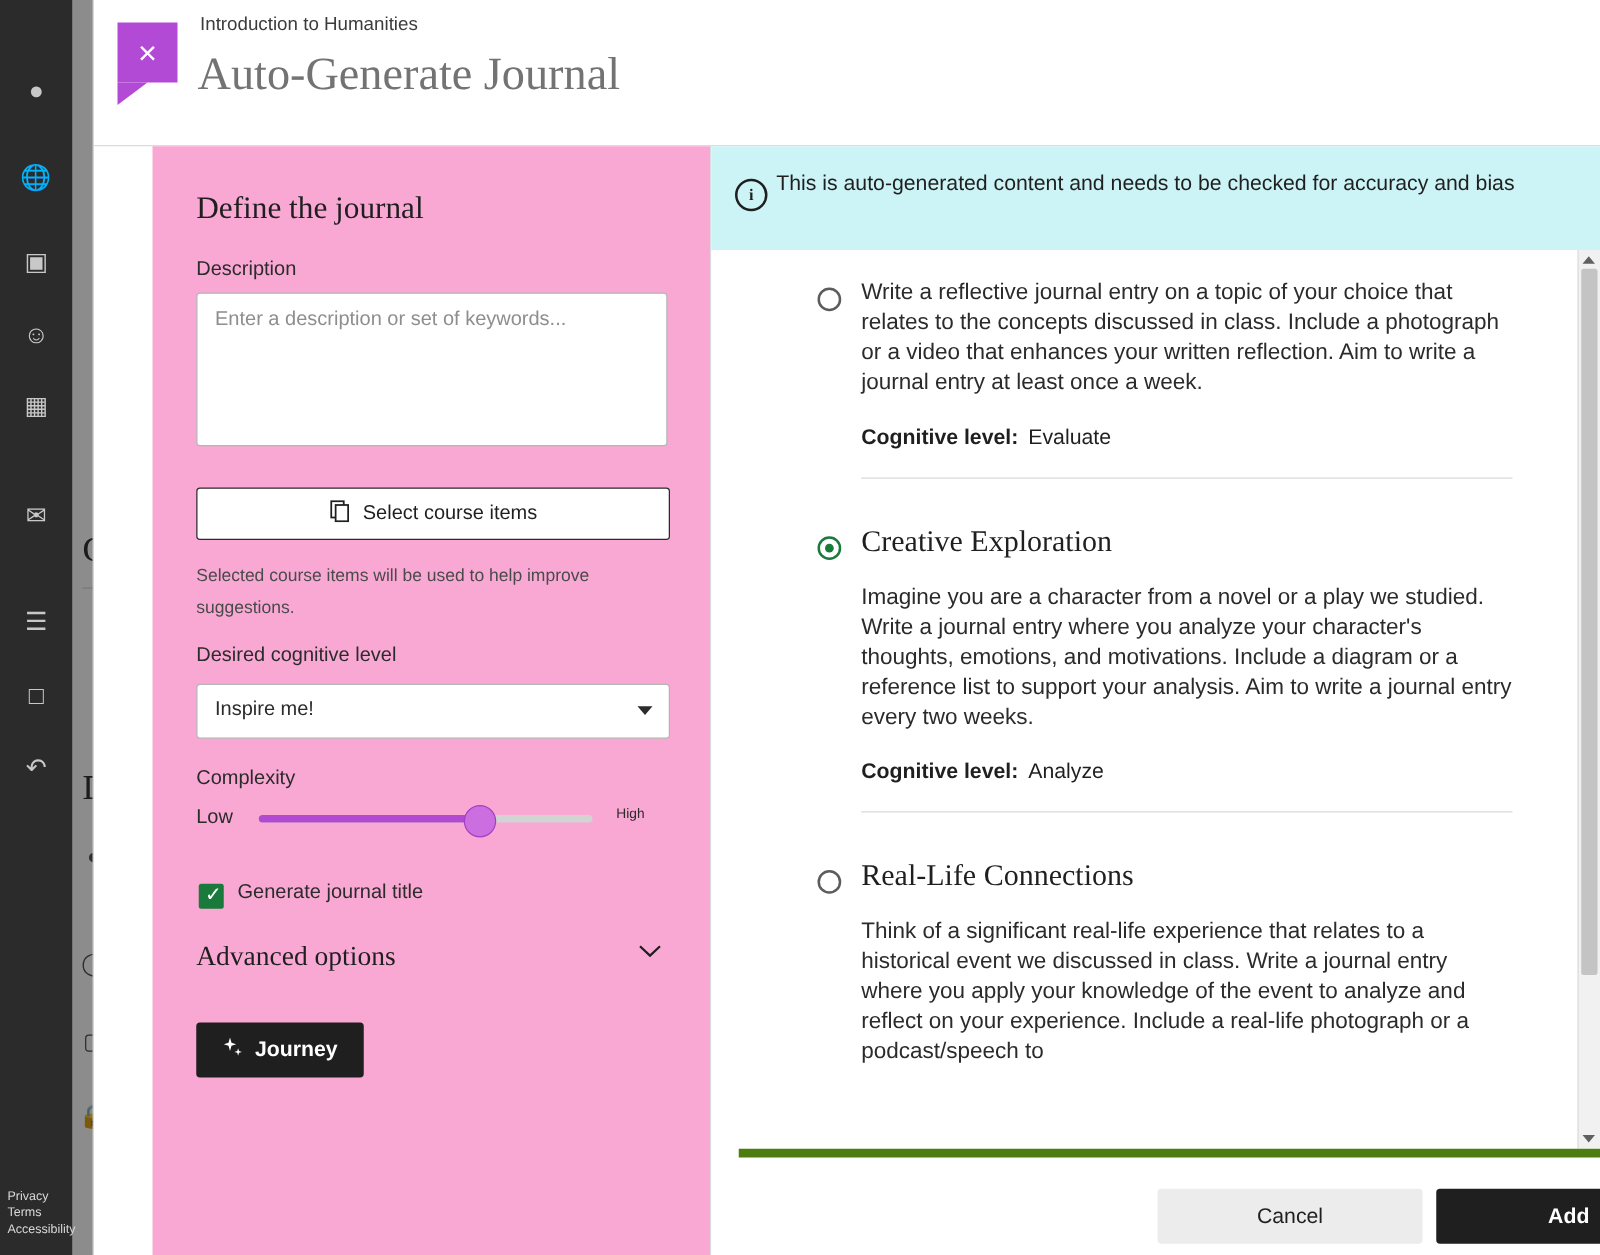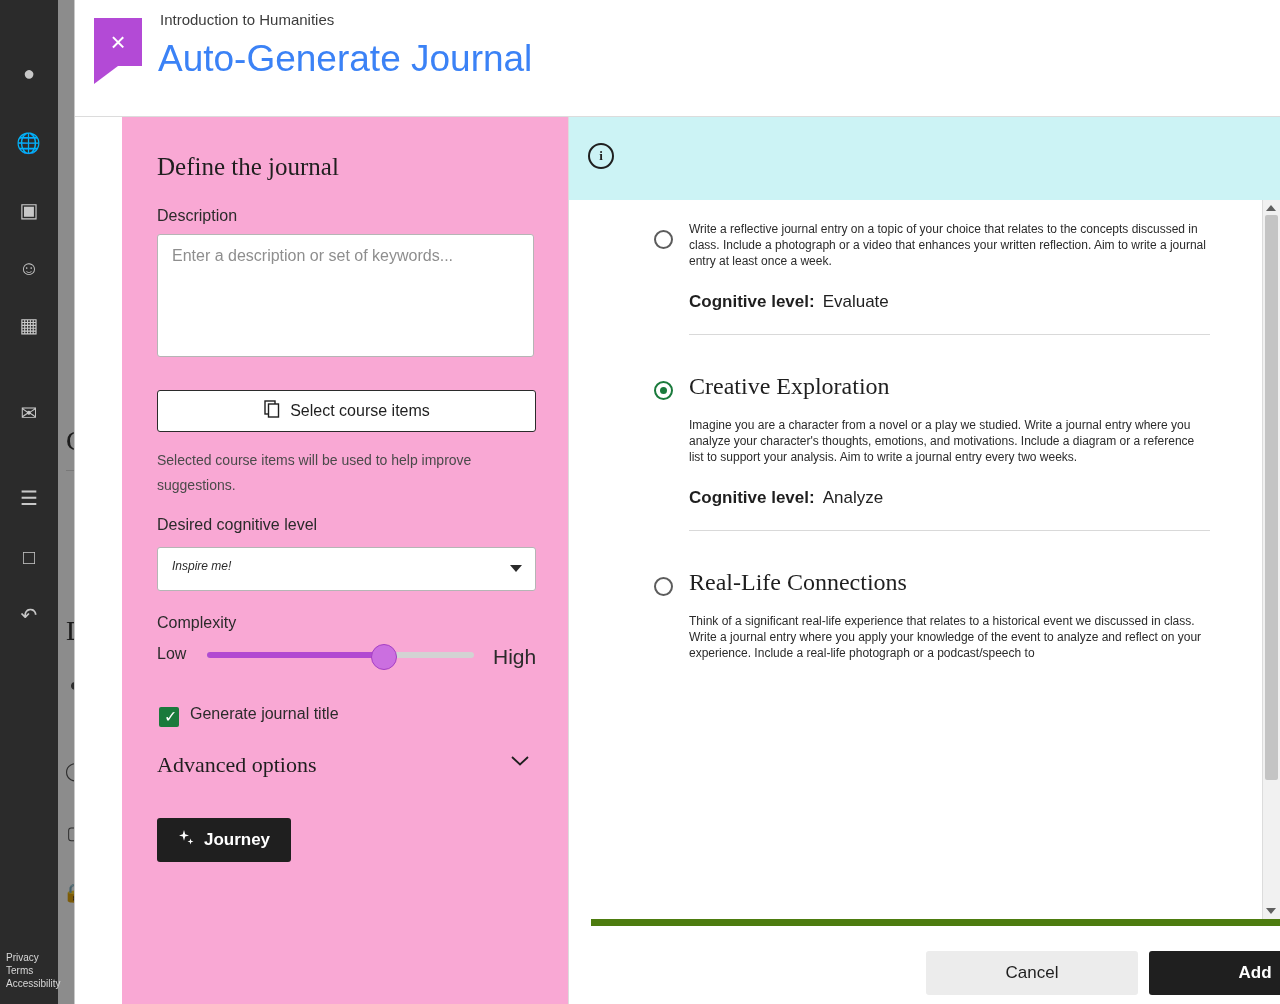--- a/index.html
+++ b/index.html
@@ -168,23 +168,23 @@
   }
   #modal-eyebrow {
     position: absolute;
     left: 85px; top: 11px;
     font-size: 15px;
     color: #3c3c3c;
   }
   #modal-title {
     position: absolute;
     left: 83px; top: 38px;
-    font-family: Liberation Sans, sans-serif;
+    font-family: Liberation Serif, serif;
     font-size: 37px;
-    color: #3b82f6;
+    color: #737373;
   }
 
   
   #left-panel {
     position: absolute;
     left: 47px; top: 117px;
     width: 447px; height: 887px;
     background: #f9a8d4;
     border-right: 1px solid #dcdcdc;
     box-sizing: border-box;
@@ -248,43 +248,42 @@
     left: 35px; top: 430px;
     width: 377px; height: 42px;
     border: 1px solid #b5b5b5;
     border-radius: 3px;
     background: #ffffff;
     cursor: pointer;
   }
   #cognitive-select-value {
     position: absolute;
     left: 14px; top: 11px;
-    font-size: 12px;
+    font-size: 16px;
     color: #2b2b2b;
-    font-style: italic;
   }
   #cognitive-select-caret {
     position: absolute;
     right: 13px; top: 17px;
     width: 0; height: 0;
     border-left: 6px solid transparent;
     border-right: 6px solid transparent;
     border-top: 7px solid #2b2b2b;
   }
 
   #slider-low {
     position: absolute;
     left: 35px; top: 528px;
     font-size: 16px;
     color: #2b2b2b;
   }
   #slider-high {
     position: absolute;
     left: 371px; top: 528px;
-    font-size: 21px;
+    font-size: 11px;
     color: #2b2b2b;
   }
   #slider-track {
     position: absolute;
     left: 85px; top: 535px;
     width: 267px; height: 6px;
     border-radius: 3px;
     background: #d3d3d3;
   }
   #slider-fill {
@@ -427,21 +426,21 @@
     border-radius: 50%;
     background: #1a7a3c;
   }
   .result-title {
     font-family: "Liberation Serif", serif;
     font-size: 24px;
     color: #1f1f1f;
     margin: 0 0 18px 0;
   }
   .result-body {
-    font-size: 12px;
+    font-size: 18px;
     color: #2b2b2b;
     line-height: 1.33;
     margin: 0 0 22px 0;
   }
   .result-meta {
     font-size: 17px;
     color: #1f1f1f;
   }
   .result-meta .meta-label { font-weight: bold; }
   .result-meta .meta-value { margin-left: 8px; }
@@ -610,20 +609,21 @@
           <path d="M12.5 8.5 L13.2 10.8 L15.5 11.5 L13.2 12.2 L12.5 14.5 L11.8 12.2 L9.5 11.5 L11.8 10.8 Z" fill="#ffffff"></path>
         </svg>
       </span>
       <span>Journey</span>
     </button>
   </div>
 
   <div id="right-panel">
     <div id="notice-bar">
       <div id="notice-icon">i</div>
+      <div id="notice-text">This is auto-generated content and needs to be checked for accuracy and bias</div>
     </div>
 
     <div id="results-scroll">
 
       <div class="result">
         <div class="result-radio"></div>
         <div class="result-body">Write a reflective journal entry on a topic of your choice that relates to the concepts discussed in class. Include a photograph or a video that enhances your written reflection. Aim to write a journal entry at least once a week.</div>
         <div class="result-meta">
           <span class="meta-label">Cognitive level:</span><span class="meta-value">Evaluate</span>
         </div>

